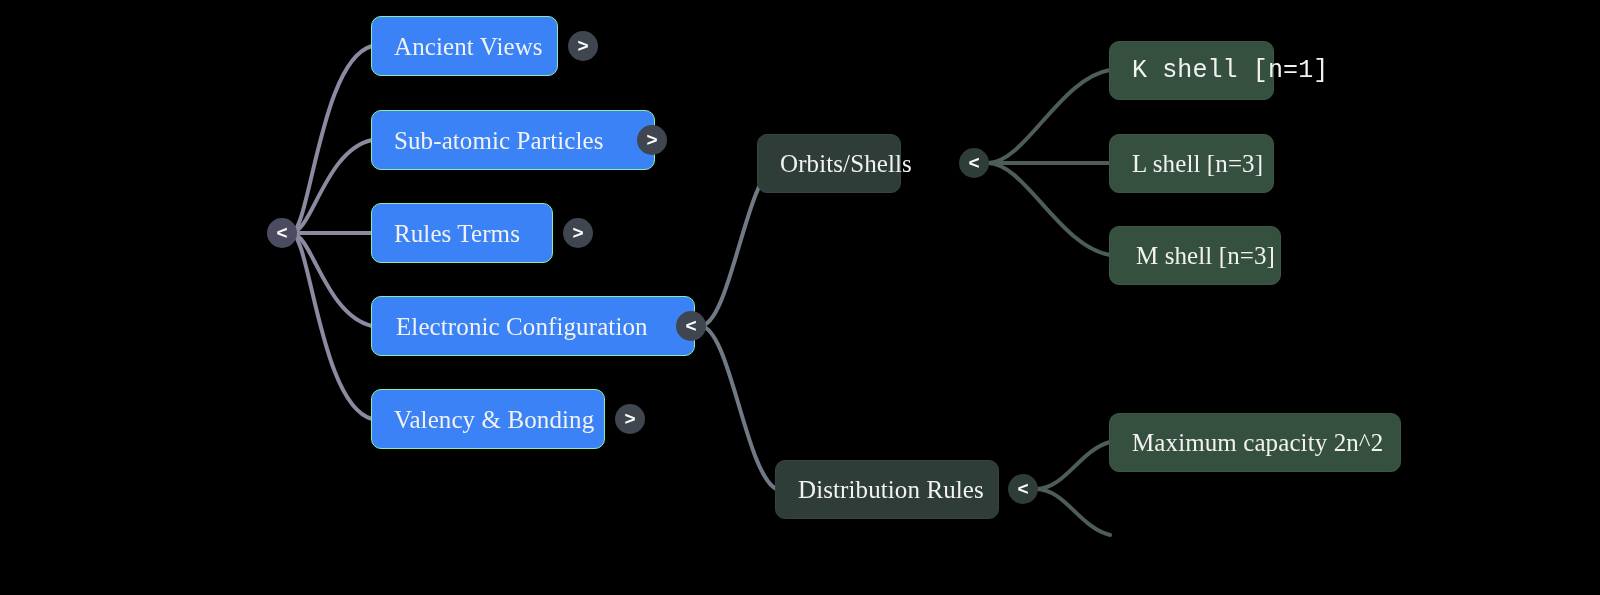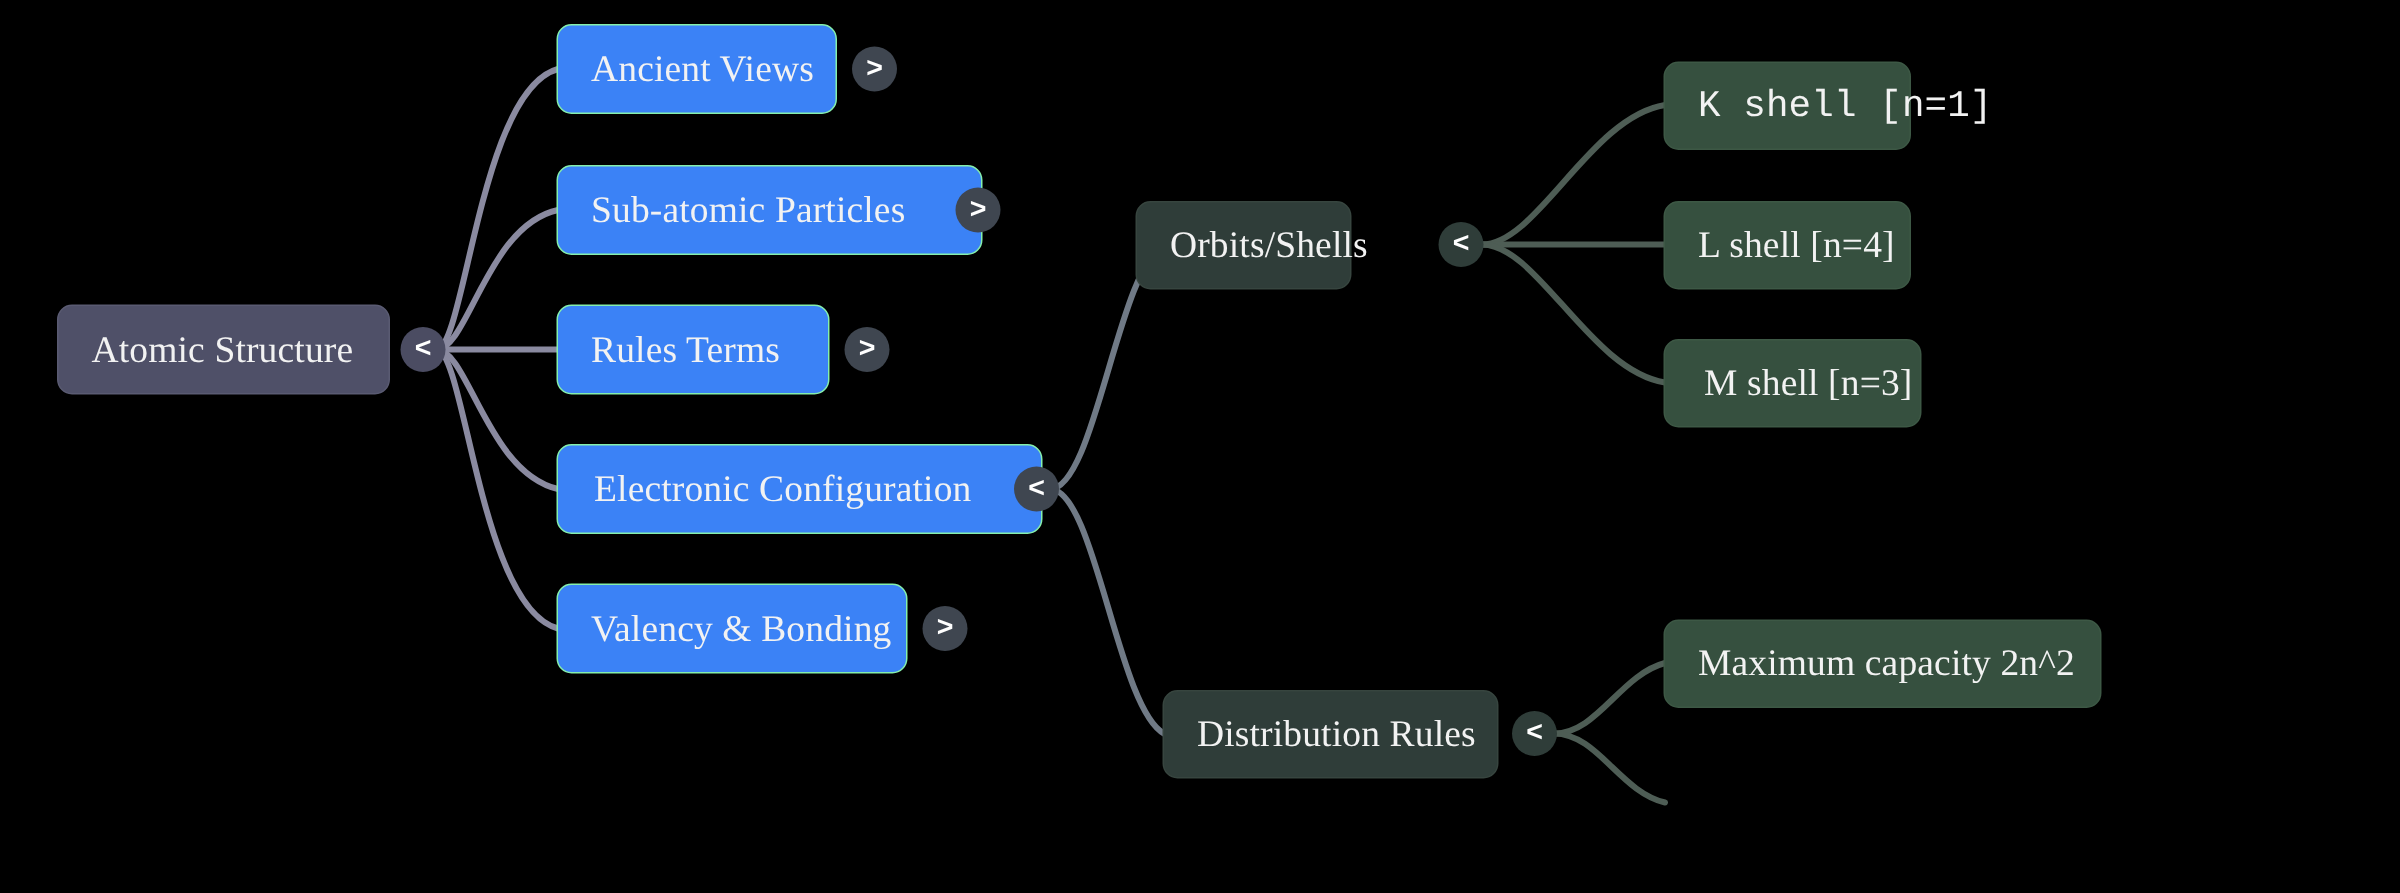--- a/index.html
+++ b/index.html
@@ -95,23 +95,20 @@
 
     <g fill="none" stroke="#4e5d55" stroke-width="4" stroke-linecap="round">
       <path d="M988,163 C1025,163 1060,78 1110,70"></path>
       <path d="M988,163 L1110,163"></path>
       <path d="M988,163 C1025,163 1060,247 1110,255"></path>
       <path d="M1036,489 C1065,489 1080,450 1110,442"></path>
       <path d="M1036,489 C1065,489 1080,528 1110,535"></path>
     </g>
   </svg>
 
-  <div class="node node-root" style="left:38px; top:203px; width:222px; height:60px;">
-    <span>Atomic Structure</span>
-  </div>
   <div class="toggle toggle-purple" style="left:267px; top:218px;">
     <span>&lt;</span>
   </div>
 
   <div class="node node-l1" style="left:371px; top:16px; width:187px; height:60px;">
     <span>Ancient Views</span>
   </div>
   <div class="toggle toggle-slate" style="left:568px; top:31px;">
     <span>&gt;</span>
   </div>
@@ -156,21 +153,21 @@
   </div>
   <div class="toggle toggle-green" style="left:1008px; top:474px;">
     <span>&lt;</span>
   </div>
 
   <div class="node node-l3" style="left:1109px; top:41px; width:165px; height:59px;font-family:Liberation Mono, monospace;">
     <span>K shell [n=1]</span>
   </div>
 
   <div class="node node-l3" style="left:1109px; top:134px; width:165px; height:59px;">
-    <span>L shell [n=4]</span>
+    <span>L shell [n=3]</span>
   </div>
 
   <div class="node node-l3" style="left:1109px; top:226px; width:172px; height:59px;padding-left:26px;">
     <span>M shell [n=3]</span>
   </div>
 
   <div class="node node-l3" style="left:1109px; top:413px; width:292px; height:59px;">
     <span>Maximum capacity 2n^2</span>
   </div>
 

